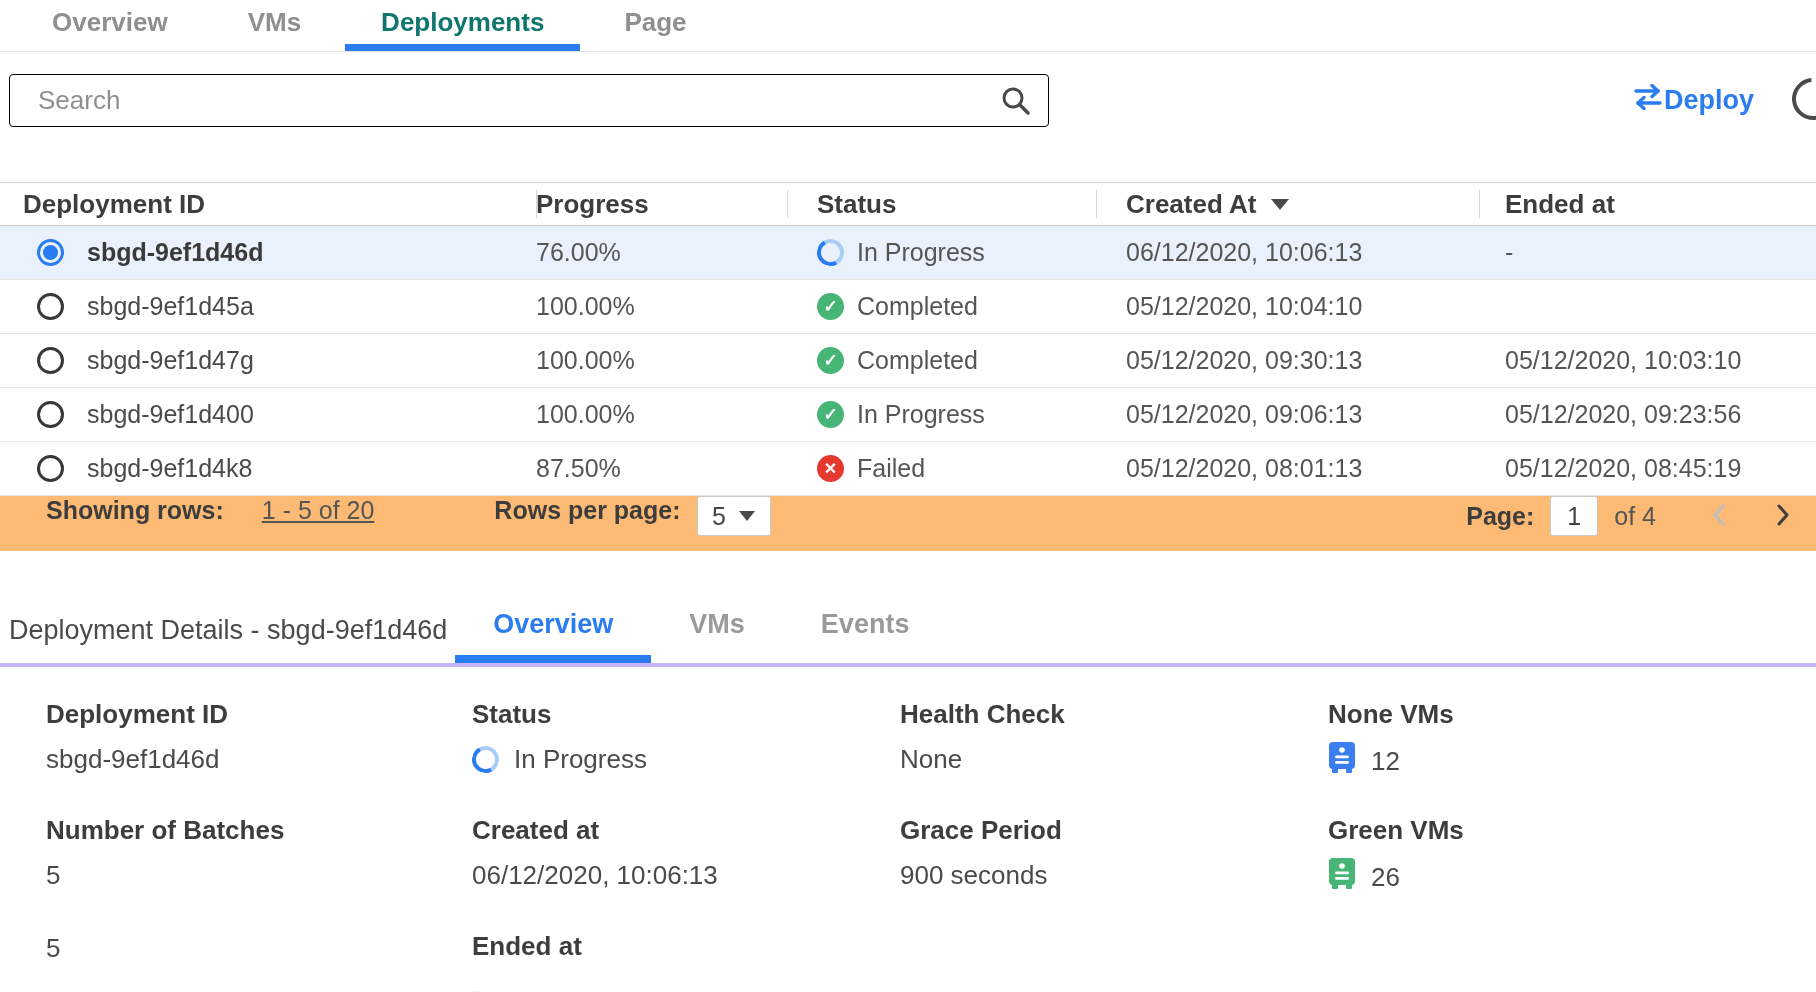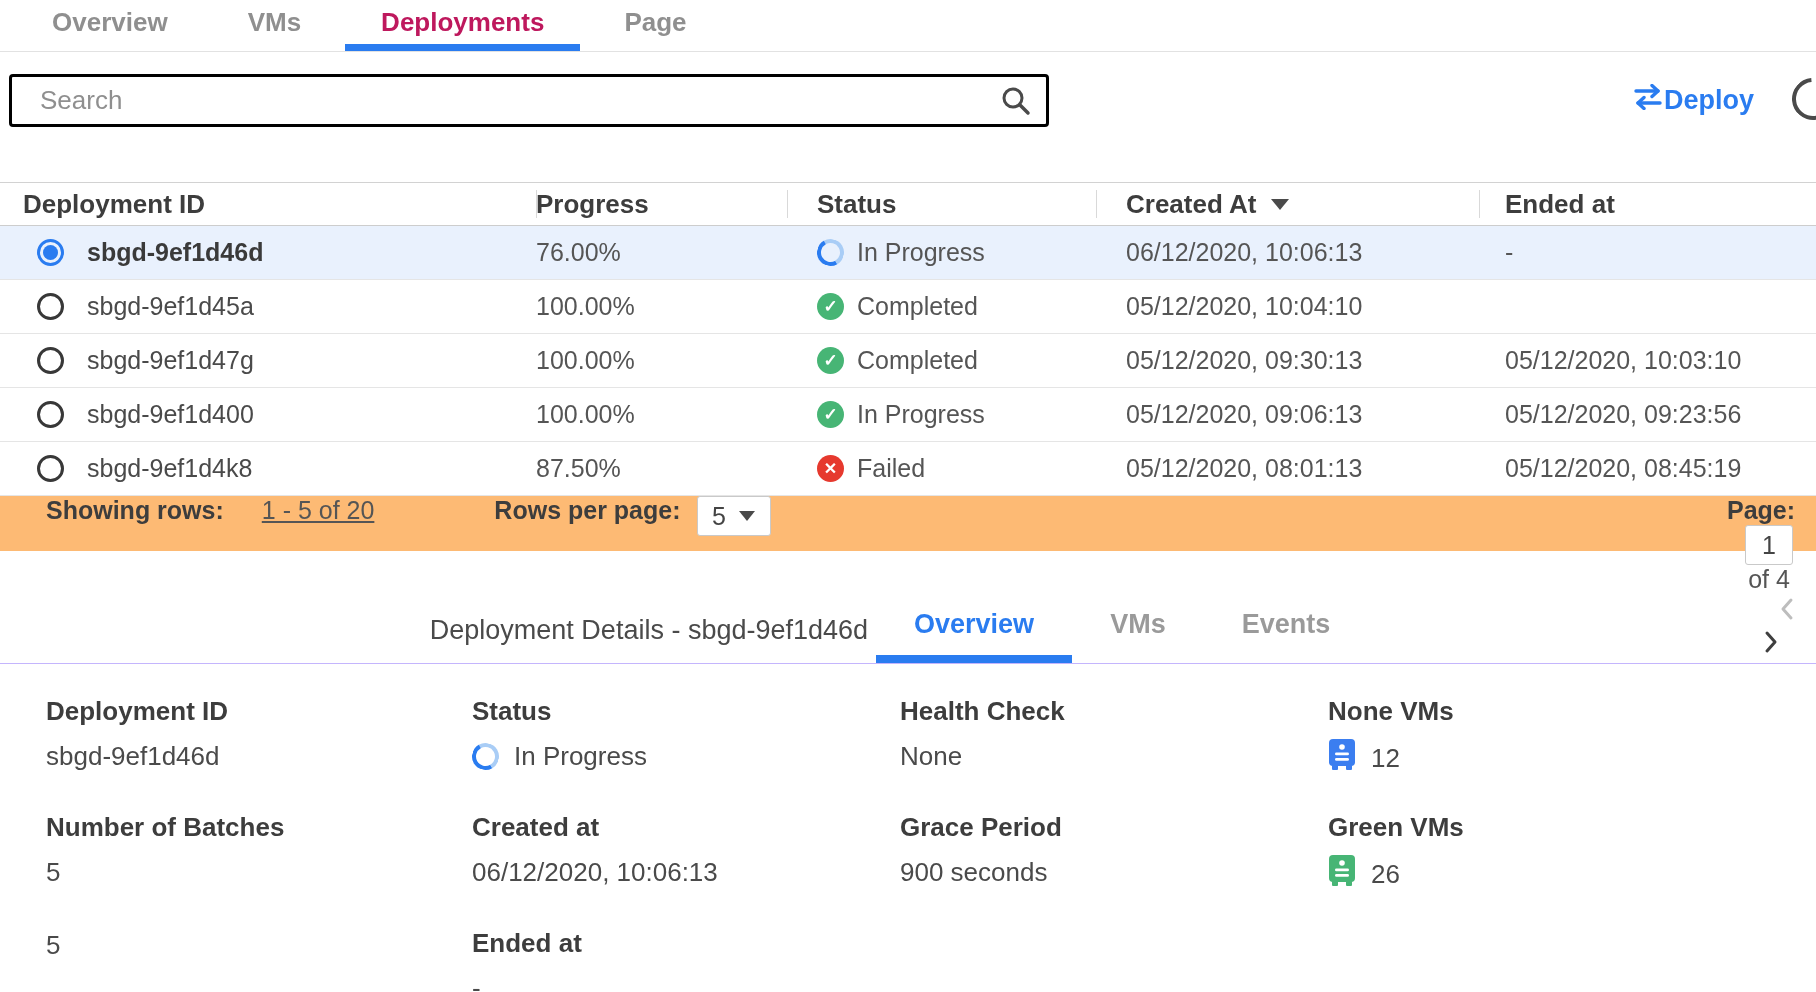--- a/index.html
+++ b/index.html
@@ -6,25 +6,25 @@
   html,body { width:1816px; height:992px; }
   body {
     position:relative; overflow:hidden; background:#fff;
     font-family:"Liberation Sans", sans-serif; color:#3f3f3f;
   }
 
   
   .tabsbar { display:flex; align-items:stretch; height:52px; border-bottom:1px solid #e2e2e2; padding-left:16px; }
   .tab { padding:0 36px; margin-right:8px; font-weight:bold; font-size:26px; color:#8f8f8f;
          display:flex; align-items:center; cursor:pointer; border-bottom:7px solid transparent; }
-  .tab.active { color:#be185d; border-bottom-color:#2a7cf0; }
+  .tab.active { color:#0f766e; border-bottom-color:#2a7cf0; }
 
   
   .toolbar { position:relative; height:80px; margin-top:22px; }
-  .search { position:absolute; left:9px; top:0; width:1040px; height:53px; border:3px solid #000000;
+  .search { position:absolute; left:9px; top:0; width:1040px; height:53px; border:1px solid #000000;
             border-radius:4px; font-size:26px; padding:0 70px 0 28px; color:#444; outline:none;
             font-family:"Liberation Sans", sans-serif; }
   .search::placeholder { color:#8f8f8f; }
   .search-icon { position:absolute; left:1000px; top:11px; pointer-events:none; }
   .deploy { position:absolute; right:62px; top:10px; display:flex; align-items:center; 
             color:#2a7cf0; font-weight:bold; font-size:27px; cursor:pointer; }
   .refresh { position:absolute; right:-18px; top:4px; width:42px; height:42px;
              border:4px solid #4a4a4a; border-top-color:transparent; border-radius:50%; transform:rotate(40deg); }
 
   
@@ -58,31 +58,31 @@
 
   
   .tfoot { height:55px; background:#fdba74; display:flex; align-items:flex-start; font-size:25px; color:#555; position:relative; }
   .tfoot b { color:#3d3d3d; }
   .fl { margin-left:46px; }
   .fv { margin-left:38px;text-decoration:underline; }
   .rpp-label { margin-left:120px; }
   .select-box { margin-left:16px; width:74px; height:40px; background:#fff; border:1px solid #c9c9c9; border-radius:3px;
                 display:flex; align-items:center; justify-content:center; gap:13px; cursor:pointer; color:#444; }
   .dd-caret { width:0; height:0; border-left:8px solid transparent; border-right:8px solid transparent; border-top:10px solid #4a4a4a; }
-  .page-group { position:absolute; right:12px; display:flex; align-items:center;flex-direction:column; }
+  .page-group { position:absolute; right:0; display:flex; align-items:center; }
   .page-input { width:48px; height:40px; border:1px solid #c9c9c9; border-radius:3px; background:#fff; text-align:center;
                 font-size:25px; color:#444; margin-left:16px; outline:none; font-family:"Liberation Sans", sans-serif; }
   .of-total { margin-left:16px; }
   .chev { background:none; border:none; cursor:pointer; padding:0; }
   .chev.prev { margin-left:52px; }
   .chev.next { margin-left:42px; margin-right:22px; }
 
   
-  .details-head { display:flex; justify-content:center; align-items:flex-end;
-                  margin-top:58px; border-bottom:1px solid #c4b5fd; padding-left:9px;gap:8px; }
+  .details-head { display:flex; justify-content:flex-start; align-items:flex-end;
+                  margin-top:58px; border-bottom:4px solid #c4b5fd; padding-left:9px;gap:8px; }
   .dtitle { font-size:27px; color:#4a4a4a; padding-bottom:17px; }
   .dtabs { display:flex; margin-right:27px; }
   .dtab { padding:0 38px 15px; font-size:27px; font-weight:bold; color:#9a9a9a; cursor:pointer; border-bottom:8px solid transparent; }
   .dtab.active { color:#2a7cf0; border-bottom-color:#2a7cf0; padding-bottom:7px; }
 
   .dgrid { display:grid; grid-template-columns:426px 428px 428px auto; padding-left:46px; margin-top:32px; row-gap:34px; }
   .dlabel { font-weight:bold; font-size:26px; color:#3d3d3d; margin-bottom:12px; }
   .dval { font-size:26px; color:#4a4a4a; display:flex; align-items:center; gap:15px; min-height:34px; }
 </style>
 </head>

